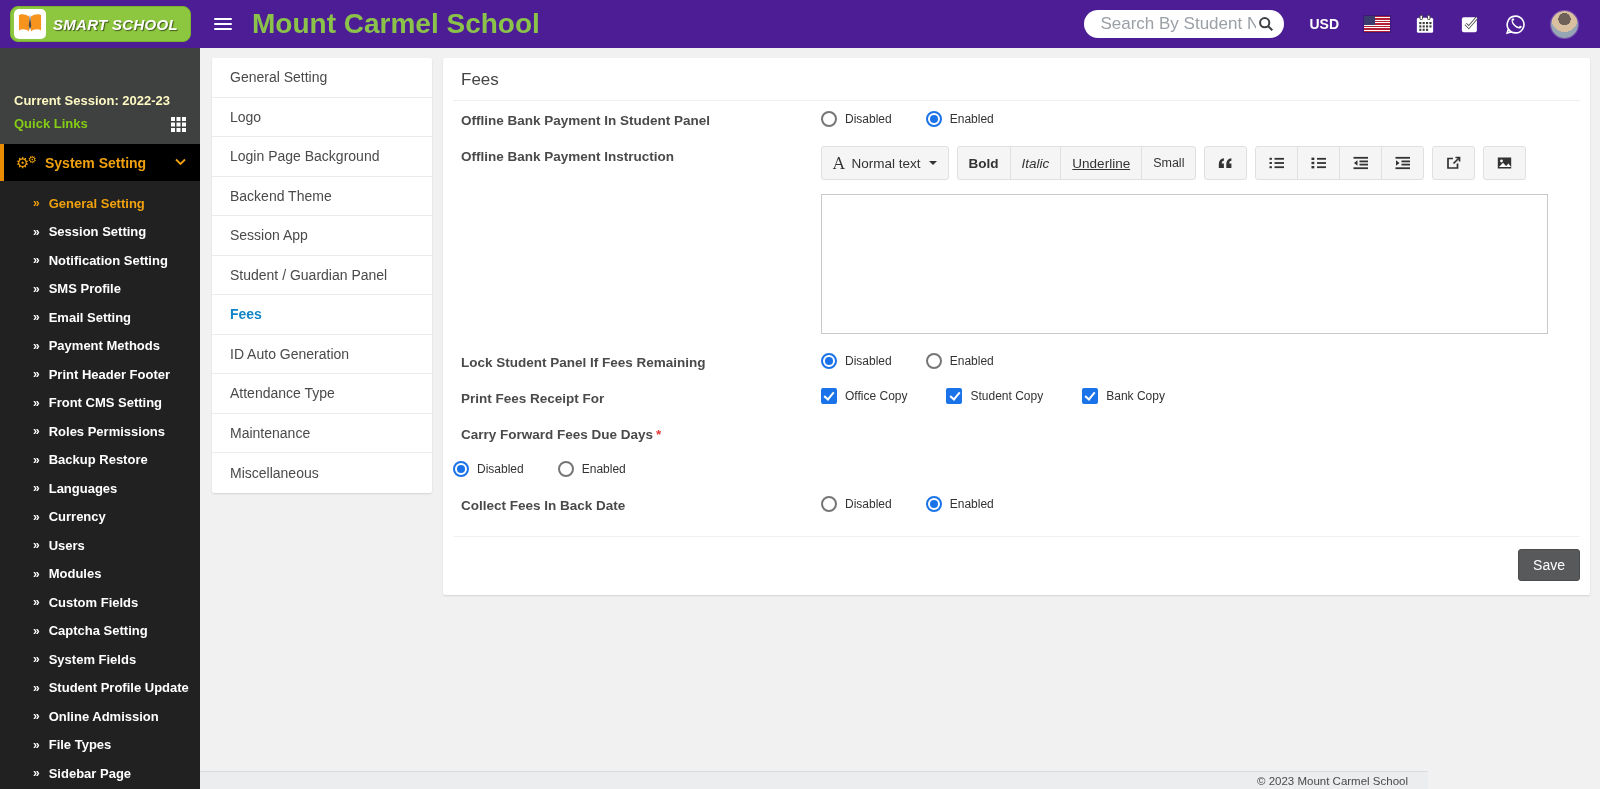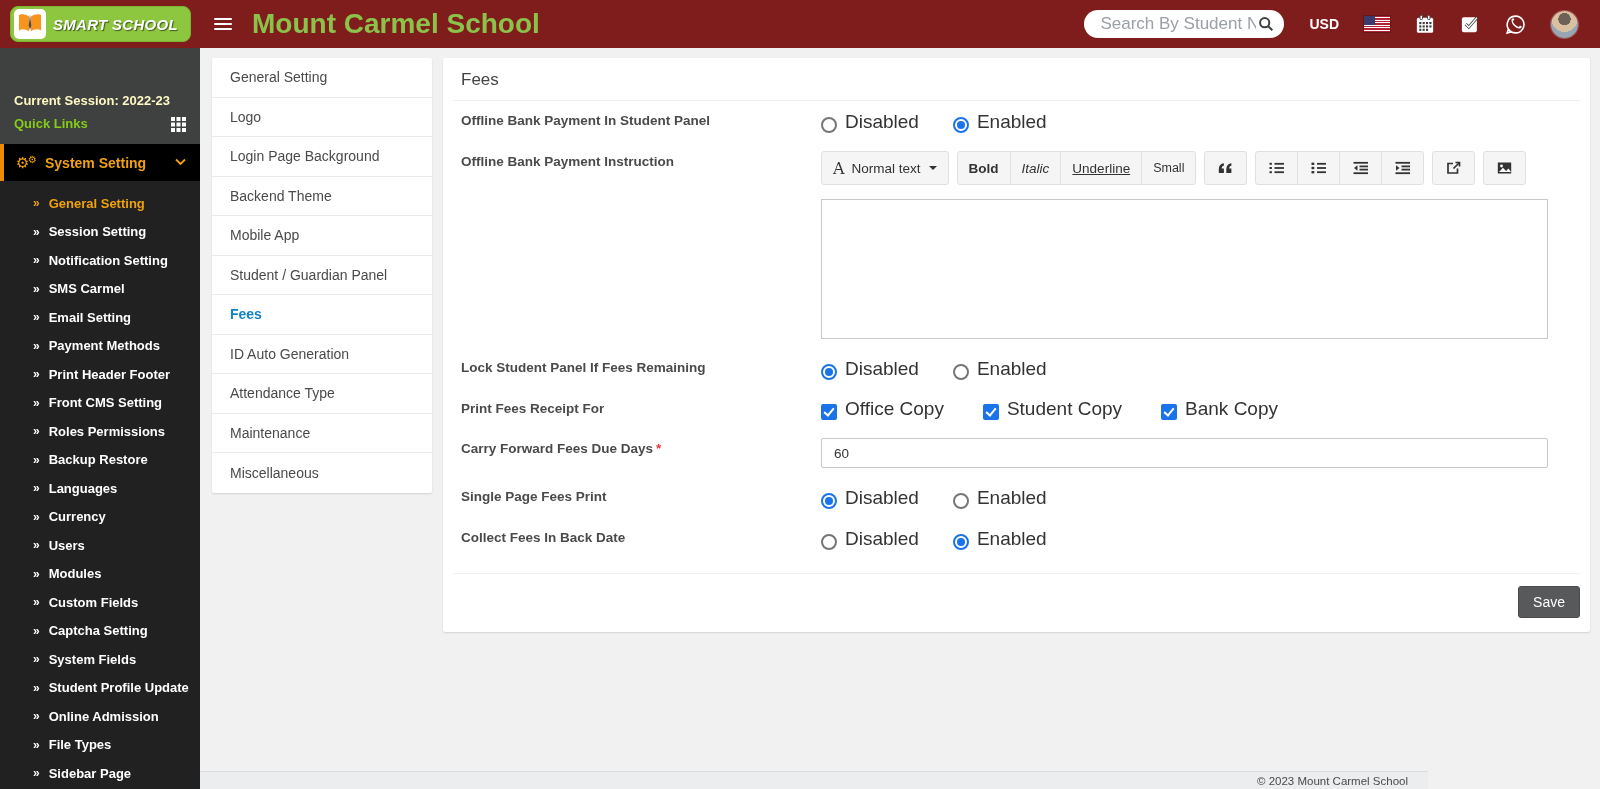--- a/index.html
+++ b/index.html
@@ -3,21 +3,21 @@
 <meta charset="utf-8">
 <style>
   * { box-sizing: border-box; }
   html,body { margin:0; padding:0; }
   body {
     width:1600px; height:789px; position:relative; overflow:hidden;
     font-family:"Liberation Sans","DejaVu Sans",sans-serif;
     background:#f1f1f2;
   }
   
-  .header { position:absolute; top:0; left:0; width:1600px; height:48px; background:#7f1d1d; display:flex; align-items:center; z-index:20; }
+  .header { position:absolute; top:0; left:0; width:1600px; height:48px; background:#4c1d95; display:flex; align-items:center; z-index:20; }
   .logo-area { width:200px; height:48px; display:flex; align-items:center; padding-left:10px; flex-shrink:0; }
   .logo-pill { display:flex; align-items:center; background:#8dc63f; border-radius:8px; height:36px; padding:0 12px 0 3px; gap:7px; border:1px solid #7ab32f; }
   .logo-tile { width:32px; height:30px; background:#fff; border-radius:5px; display:flex; align-items:center; justify-content:center; }
   .logo-text { color:#fff; font-weight:bold; font-style:italic; font-size:15px; letter-spacing:.3px; text-shadow:1px 1px 1px rgba(0,0,0,.55); white-space:nowrap; }
   .hamburger { margin-left:14px; width:18px; cursor:pointer; }
   .hamburger i { display:block; height:2.6px; background:#fff; margin:2.6px 0; border-radius:1px; }
   .school-title { margin-left:20px; color:#8bc34a; font-size:28px; font-weight:bold; white-space:nowrap; }
   .header-right { margin-left:auto; display:flex; align-items:center; gap:25px; padding-right:22px; }
   .search-box { width:200px; height:28px; background:#fff; border-radius:14px; display:flex; align-items:center; padding:0 10px 0 14px; }
   .search-box input { border:none; outline:none; flex:1; min-width:0; font-size:17px; color:#333; background:transparent; font-family:inherit; }
@@ -49,21 +49,21 @@
   .nav-item { height:39.5px; display:flex; align-items:center; padding-left:18px; font-size:14px; color:#4a4a4a; border-bottom:1px solid #ebebeb; cursor:pointer; }
   .nav-item:last-child { border-bottom:none; }
   .nav-item.active { color:#1185c5; font-weight:bold; }
   .main-card { position:absolute; left:243px; top:10px; width:1147px; background:#fff; border-radius:2px; box-shadow:0 1px 2px rgba(0,0,0,.13); padding:0 10px; }
   .card-title { font-size:17px; color:#444; padding:12px 0 10px 8px; border-bottom:1px solid #f0f0f0; }
   .form-row { display:flex; align-items:flex-start; padding:9px 0; }
   .f-label { width:368px; flex-shrink:0; font-size:13.5px; font-weight:bold; color:#4a4a4a; padding-top:3px; padding-left:8px; }
   .req { color:#e53935; margin-left:3px; font-weight:bold; }
   .f-control { width:727px; }
   .opt-group { display:flex; align-items:center; gap:34px; padding-top:1px; }
-  .opt { display:flex; align-items:flex-end; gap:8px; font-size:19px; color:#333; cursor:pointer; }
+  .opt { display:flex; align-items:center; gap:8px; font-size:12px; color:#333; cursor:pointer; }
   .radio { width:16px; height:16px; border-radius:50%; border:2px solid #767676; background:#fff; position:relative; flex-shrink:0; }
   .radio.checked { border-color:#1a73e8; }
   .radio.checked:after { content:""; position:absolute; left:2px; top:2px; right:2px; bottom:2px; border-radius:50%; background:#1a73e8; }
   .checkbox { width:16px; height:16px; border-radius:2px; background:#1a73e8; position:relative; flex-shrink:0; }
   .checkbox:after { content:""; position:absolute; left:5.2px; top:1.8px; width:4px; height:8px; border:solid #fff; border-width:0 2px 2px 0; transform:rotate(40deg); }
   .cb-group { display:flex; align-items:center; gap:39px; }
   
   .toolbar { display:flex; gap:8px; }
   .btn-group { display:flex; }
   .tb-btn { background:#f5f5f5; border:1px solid #e0e0e0; height:34px; padding:0 11px; display:flex; align-items:center; font-size:13.5px; color:#333; cursor:pointer; margin-left:-1px; white-space:nowrap; }
@@ -190,21 +190,21 @@
     <li>
         <span class="bullet">»</span>
         <span>Session Setting</span>
       </li>
     <li>
         <span class="bullet">»</span>
         <span>Notification Setting</span>
       </li>
     <li>
         <span class="bullet">»</span>
-        <span>SMS Carmel</span>
+        <span>SMS Profile</span>
       </li>
     <li>
         <span class="bullet">»</span>
         <span>Email Setting</span>
       </li>
     <li>
         <span class="bullet">»</span>
         <span>Payment Methods</span>
       </li>
     <li>
@@ -283,21 +283,21 @@
     <div class="nav-item">
         <span>Logo</span>
       </div>
     <div class="nav-item">
         <span>Login Page Background</span>
       </div>
     <div class="nav-item">
         <span>Backend Theme</span>
       </div>
     <div class="nav-item">
-        <span>Mobile App</span>
+        <span>Session App</span>
       </div>
     <div class="nav-item">
         <span>Student / Guardian Panel</span>
       </div>
     <div class="nav-item active">
         <span>Fees</span>
       </div>
     <div class="nav-item">
         <span>ID Auto Generation</span>
       </div>
@@ -456,27 +456,23 @@
           </label>
         <label class="opt">
             <span class="checkbox"></span>
             <span>Bank Copy</span>
           </label>
       </div>
     </div>
 
     <div class="form-row">
       <div class="f-label"><span>Carry Forward Fees Due Days</span><span class="req">*</span></div>
-      <div class="f-control">
-        <input class="text-input" type="text" value="60" style="">
-      </div>
-    </div>
-
-    <div class="form-row">
-      <div class="f-label">Single Page Fees Print</div>
+    </div>
+
+    <div class="form-row">
       <div class="f-control opt-group">
         <label class="opt">
             <span class="radio checked"></span>
             <span>Disabled</span>
           </label>
         <label class="opt">
             <span class="radio"></span>
             <span>Enabled</span>
           </label>
       </div>

